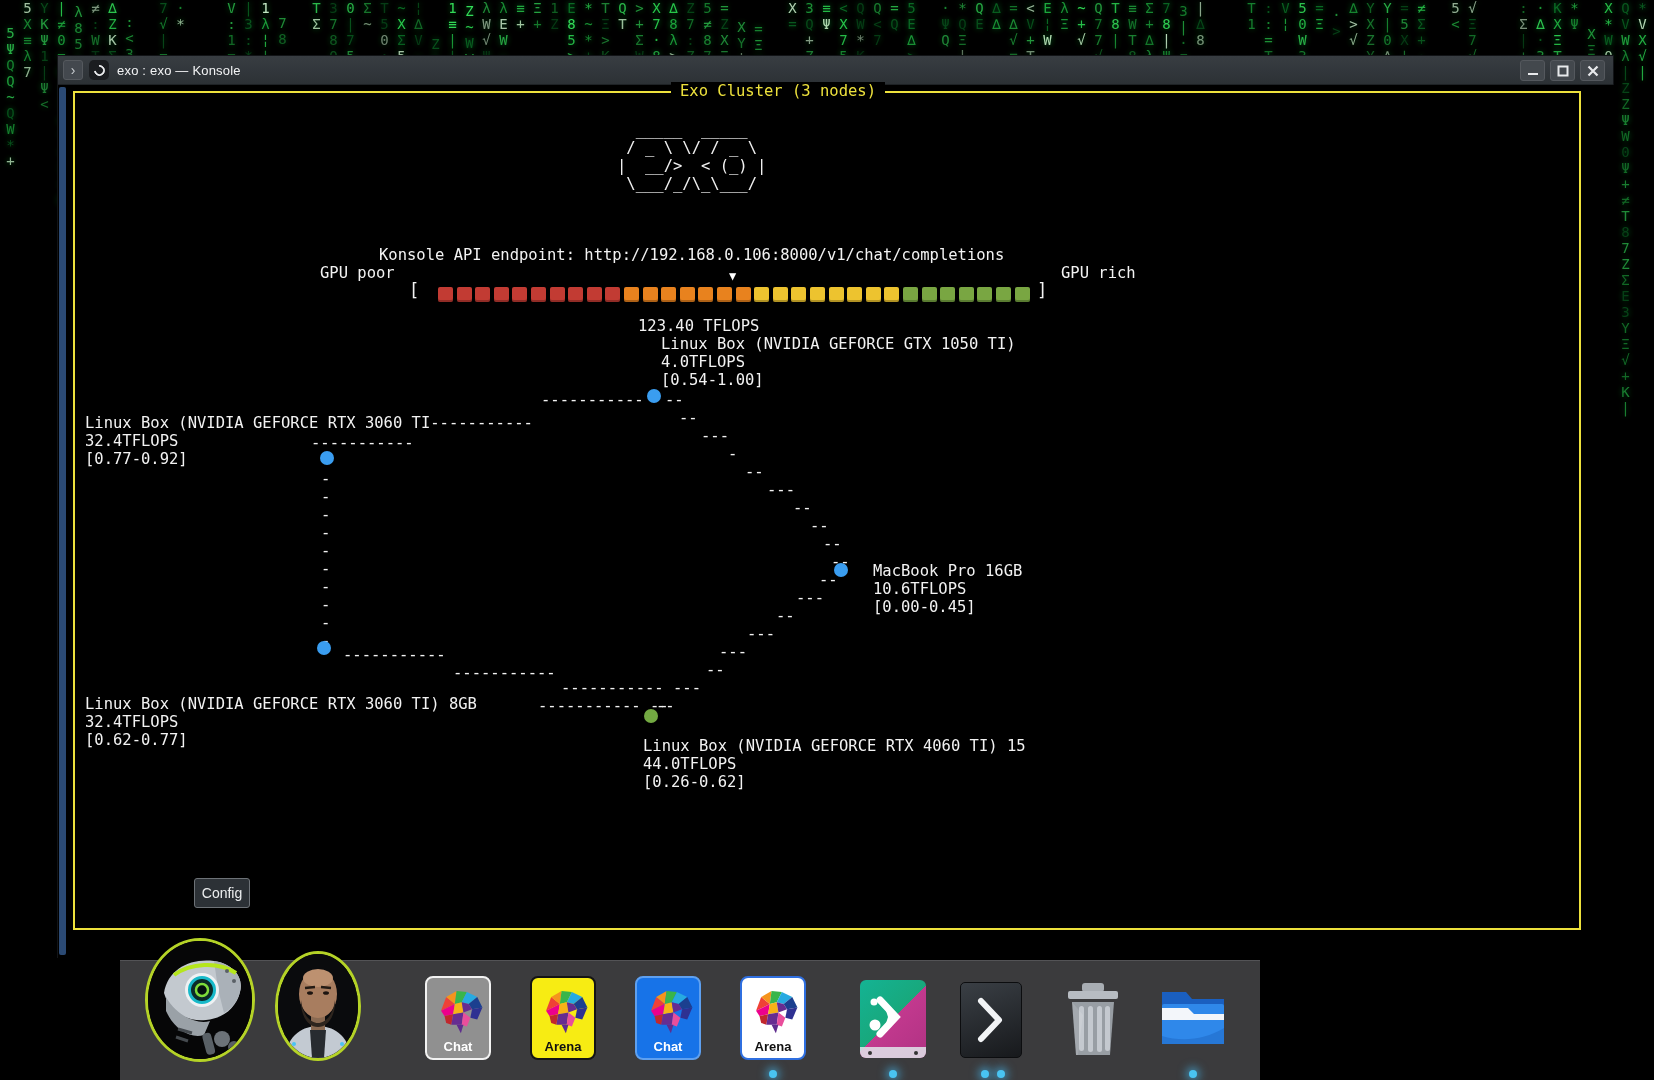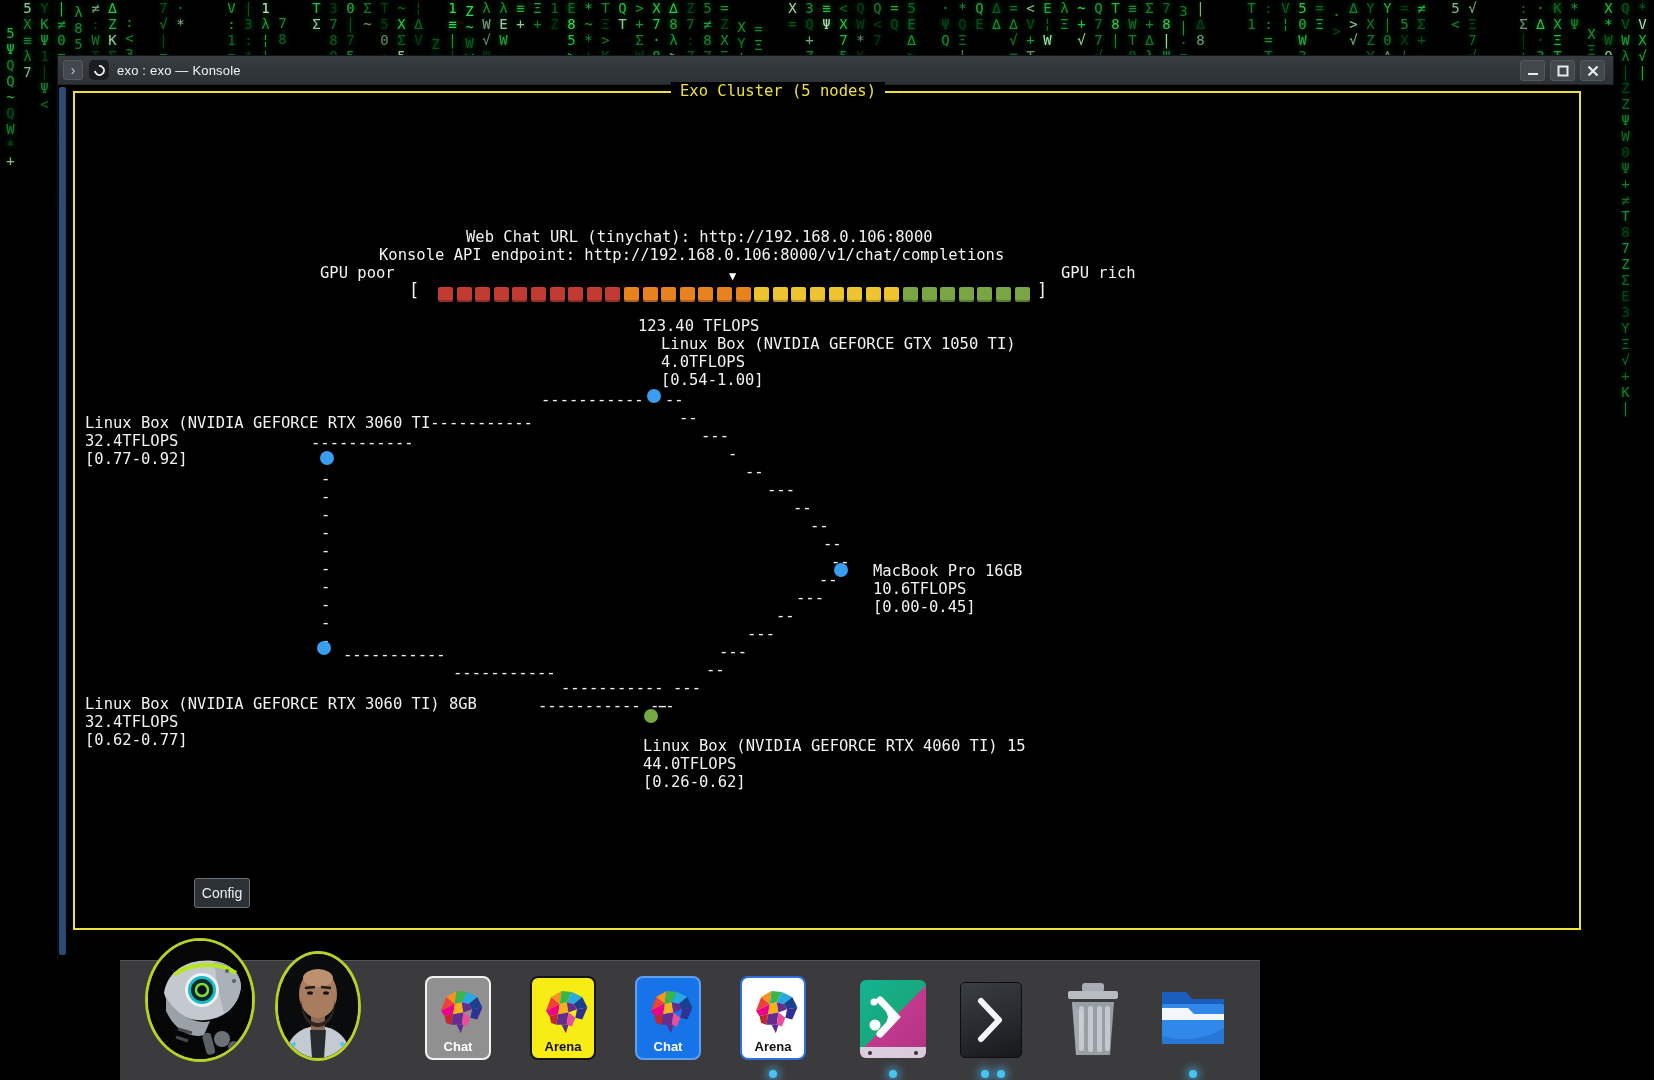--- a/index.html
+++ b/index.html
@@ -704,25 +704,28 @@
         <svg width="12" height="12" viewBox="0 0 12 12">
             <path d="M1.5,1.5 L10.5,10.5 M10.5,1.5 L1.5,10.5" stroke="#e8eaec" stroke-width="2.2"></path>
           </svg>
       </div>
     </div>
   </div>
 
   <div class="terminal">
     <div class="scrollbar"></div>
     <div class="tui-box">
-      <div class="tui-title">Exo Cluster (5 nodes)</div>
+      <div class="tui-title">Exo Cluster (3 nodes)</div>
     </div>
 
-
-    <div class="mono" style="left:408px; top:143px;">Web Chat URL (tinychat): http://192.168.0.106:8000</div>
+    <pre class="mono logo" id="exo-logo" style="left:559px; top:36px;">  _____  _____
+ / _ \ \/ / _ \
+|  __/&gt;  &lt; (_) |
+ \___/_/\_\___/</pre>
+
     <div class="mono" style="left:321px; top:161px;">Konsole API endpoint: http://192.168.0.106:8000/v1/chat/completions</div>
 
     <div class="mono" style="left:262px; top:179px;">GPU poor</div>
     <div class="mono" style="left:1003px; top:179px;">GPU rich</div>
     <div class="mono marker" style="left:671px; top:182px;">▼</div>
 
     <div class="mono gauge-bracket" style="left:351px; top:196px;">[</div>
     <div id="gauge-squares">
         <div class="gauge-sq" style="left: 380px; top: 202px; background: rgb(194, 59, 51); box-shadow: rgba(0, 0, 0, 0.25) 0px -2px 0px inset;"></div>
         <div class="gauge-sq" style="left: 398.6px; top: 202px; background: rgb(194, 59, 51); box-shadow: rgba(0, 0, 0, 0.25) 0px -2px 0px inset;"></div>

